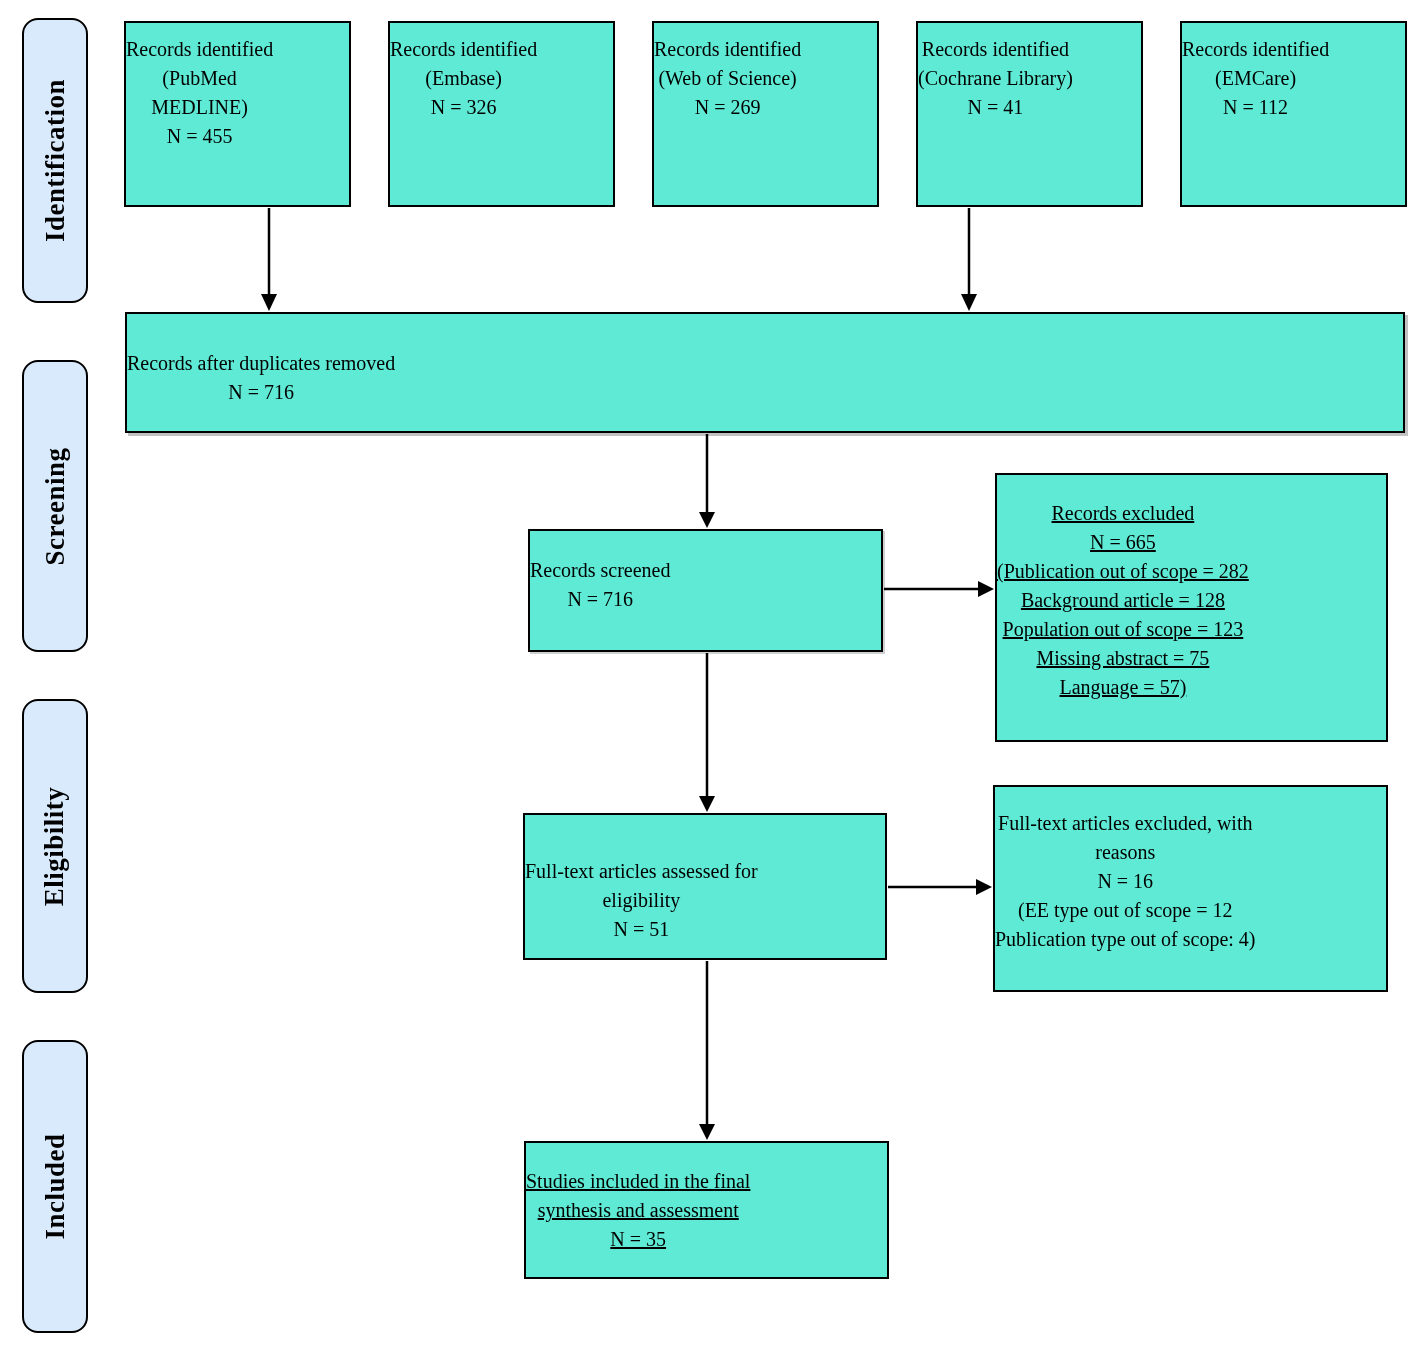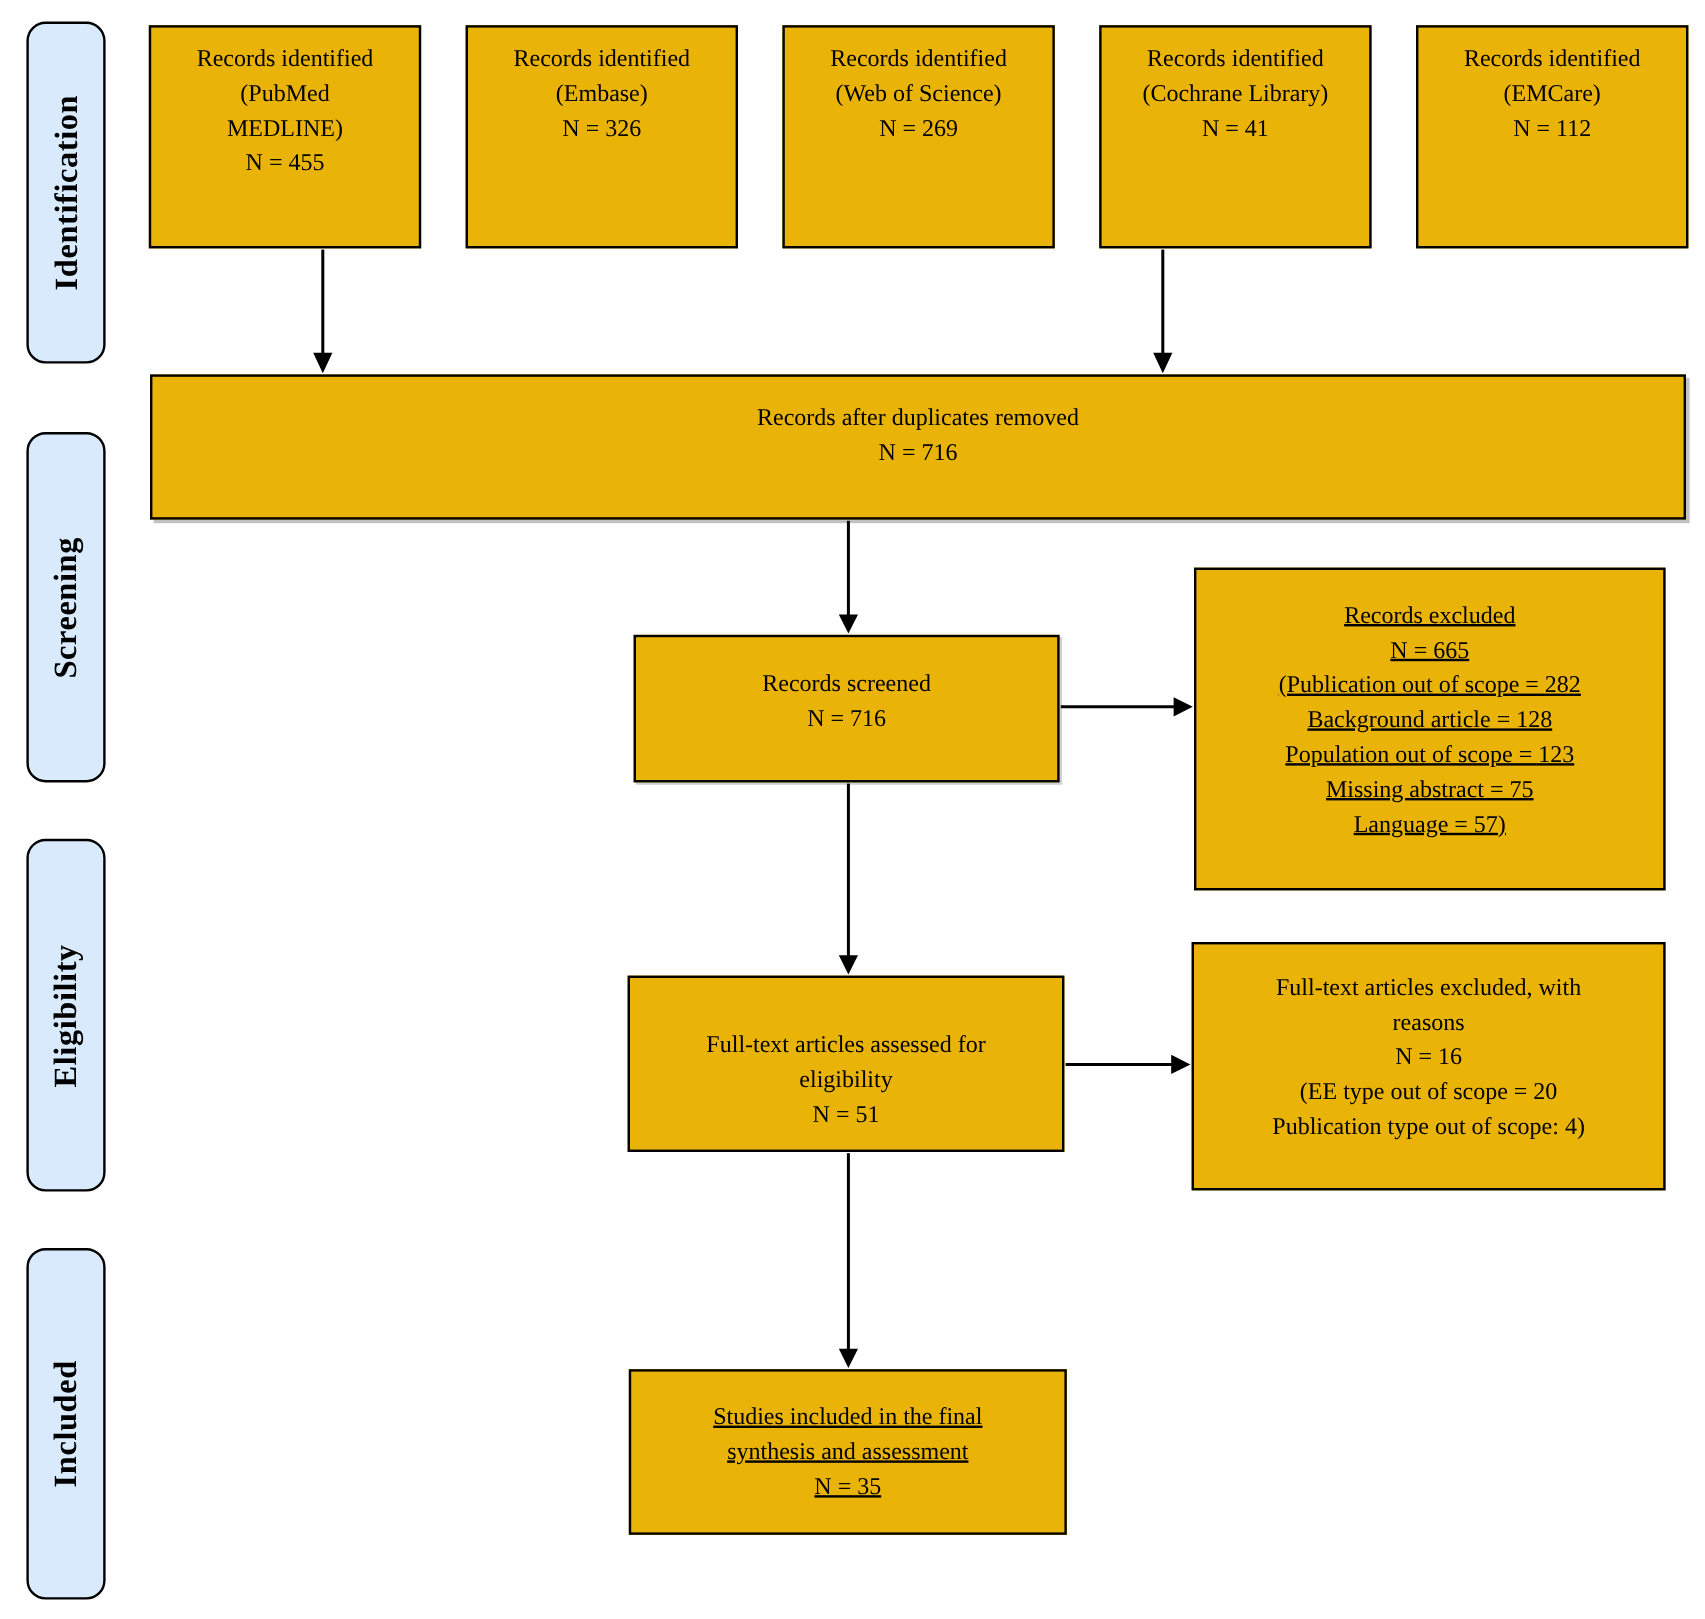--- a/index.html
+++ b/index.html
@@ -13,43 +13,43 @@
     width: 1421px;
     height: 1349px;
     background: #ffffff;
     overflow: hidden;
   }
   
   .fbox {
     position: absolute;
     box-sizing: border-box;
     border: 2px solid #000000;
-    background: #eab308;
+    background: #5eead4;
     display: flex;
-    justify-content: center;
+    justify-content: flex-start;
     color: #000000;
   }
   .fbox .box-text {
     white-space: pre-line;
     text-align: center;
     font-size: 20px;
     line-height: 29px;
   }
   .src-box   { left: 0; top: 21px; width: 227px; height: 186px; }
   .src-box .box-text { padding-top: 12px; }
   .b1 { left: 124px; }
   .b2 { left: 388px; }
   .b3 { left: 652px; }
   .b4 { left: 916px; }
   .b5 { left: 1180px; }
   .dedup-box {
     left: 125px; top: 312px; width: 1280px; height: 121px;
     box-shadow: 3px 3px 0 rgba(120,120,120,0.45);
   }
-  .dedup-box .box-text { padding-top: 20px; }
+  .dedup-box .box-text { padding-top: 35px; }
   .screened-box {
     left: 528px; top: 529px; width: 355px; height: 123px;
     box-shadow: 2px 2px 0 rgba(120,120,120,0.35);
   }
   .screened-box .box-text { padding-top: 25px; }
   .rexcl-box { left: 995px; top: 473px; width: 393px; height: 269px; }
   .rexcl-box .box-text { padding-top: 24px; text-decoration: underline; }
   .ft-box { left: 523px; top: 813px; width: 364px; height: 147px; }
   .ft-box .box-text { padding-top: 42px; }
   .ftexcl-box { left: 993px; top: 785px; width: 395px; height: 207px; }
@@ -158,21 +158,21 @@
 
   <div class="fbox ft-box" style="border-color: rgb(0, 0, 0);">
     <div class="box-text">Full-text articles assessed for
 eligibility
 N = 51</div>
   </div>
   <div class="fbox ftexcl-box" style="border-color: rgb(0, 0, 0);">
     <div class="box-text">Full-text articles excluded, with
 reasons
 N = 16
-(EE type out of scope = 20
+(EE type out of scope = 12
 Publication type out of scope: 4)</div>
   </div>
 
   <div class="fbox incl-box" style="border-color: rgb(0, 0, 0);">
     <div class="box-text">Studies included in the final
 synthesis and assessment
 N = 35</div>
   </div>
 
   <svg id="arrows" viewBox="0 0 1421 1349" xmlns="http://www.w3.org/2000/svg">

